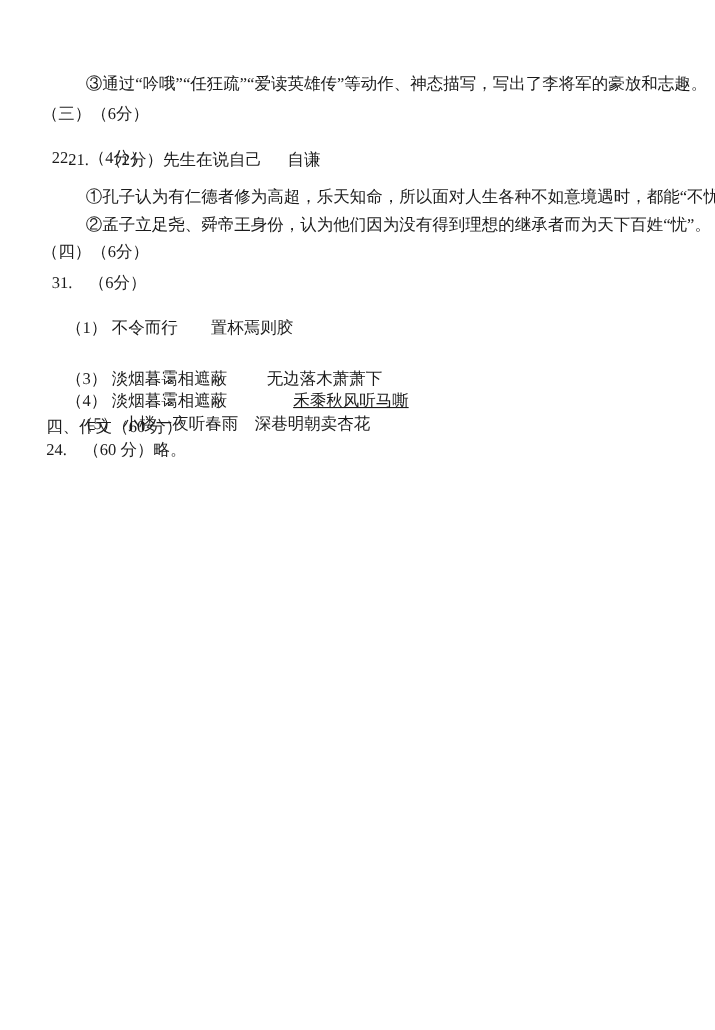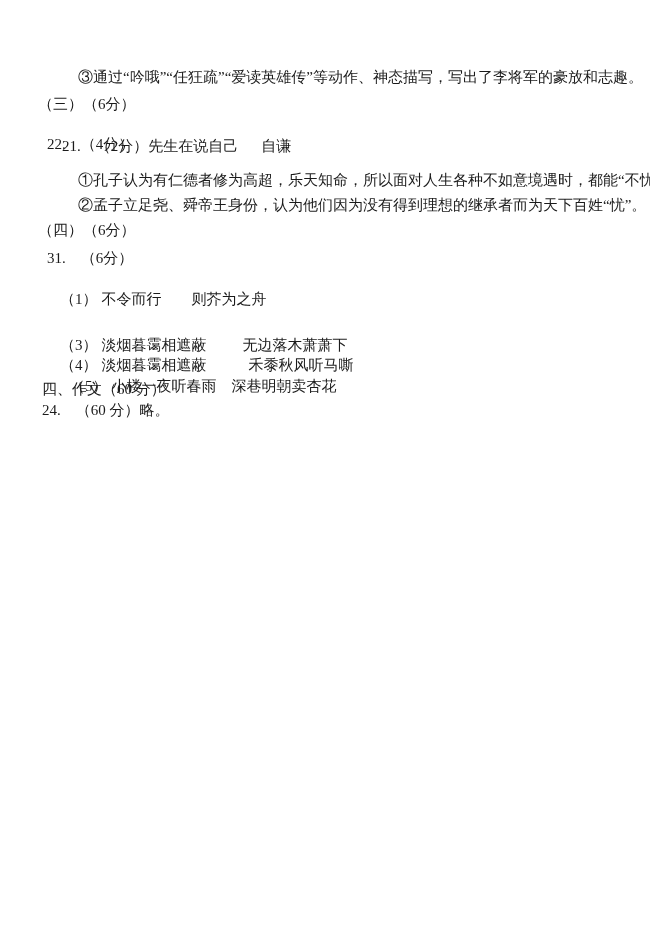--- a/index.html
+++ b/index.html
@@ -17,21 +17,21 @@
   .ln{
     position:absolute;
     white-space:pre;
     line-height:17px;
   }
   .part2{display:inline-block;text-align:right;}
   .g23{margin-left:23px;}
   .g30{margin-left:30px;}
   .g20{margin-left:20px;}
   .g28{margin-left:36px;}
-  .g42{margin-left:42px;}
+  .g42{margin-left:60px;text-decoration:underline;}
   .g15{margin-left:15px;}
   .itemlabel{margin-right:4px;}
 </style>
 </head>
 <body>
 
 <div class="page">
 
   <div class="ln" style="left:78px;top:69px">③通过“吟哦”“任狂疏”“爱读英雄传”等动作、神态描写，写出了李将军的豪放和志趣。</div>
 
@@ -45,21 +45,21 @@
 
   <div class="ln" style="left:78px;top:172px">①孔子认为有仁德者修为高超，乐天知命，所以面对人生各种不如意境遇时，都能“不忧”。</div>
 
   <div class="ln" style="left:78px;top:197px">②孟子立足尧、舜帝王身份，认为他们因为没有得到理想的继承者而为天下百姓“忧”。</div>
 
   <div class="ln" style="left:38px;top:222px">（四）（6分）</div>
 
   <div class="ln" style="left:47px;top:250px">31.　（6分）</div>
 
   <div class="ln" style="left:45px;top:274px">
-    <span class="itemlabel">（1）</span><span>不令而行</span><span class="part2 g30">则芥为之舟</span>
+    <span class="itemlabel">（1）</span><span>不令而行</span><span class="part2 g30">置杯焉则胶</span>
   </div>
 
 
   <div class="ln" style="left:45px;top:320px">
     <span class="itemlabel">（3）</span><span>淡烟暮霭相遮蔽</span><span class="part2 g28">无边落木萧萧下</span>
   </div>
 
   <div class="ln" style="left:45px;top:340px">
     <span class="itemlabel">（4）</span><span>淡烟暮霭相遮蔽</span><span class="part2 g42">禾黍秋风听马嘶</span>
   </div>

